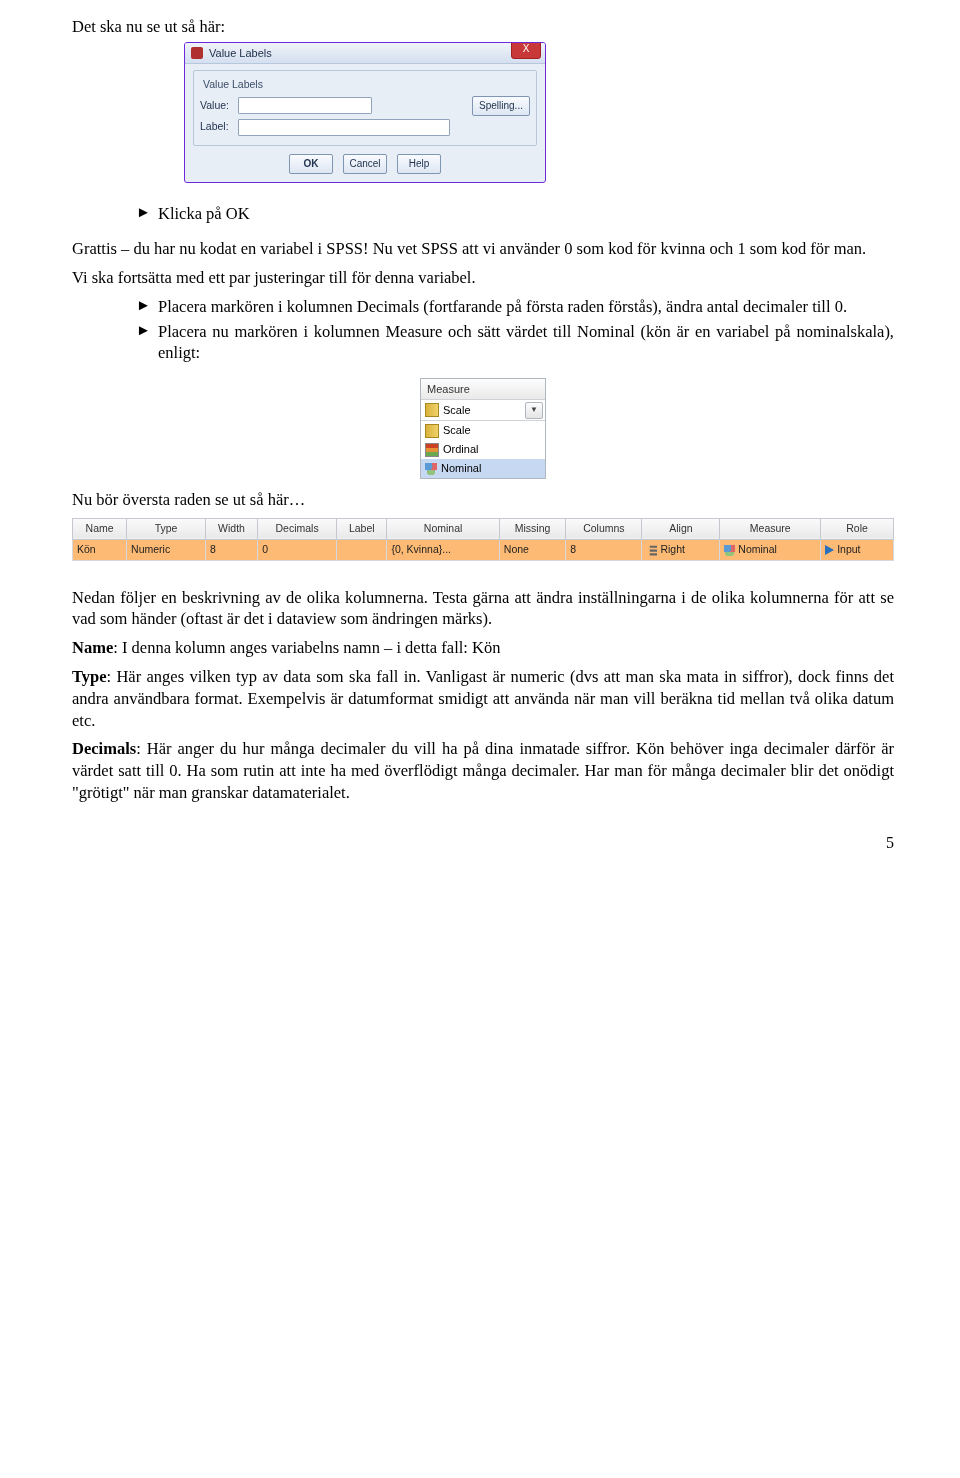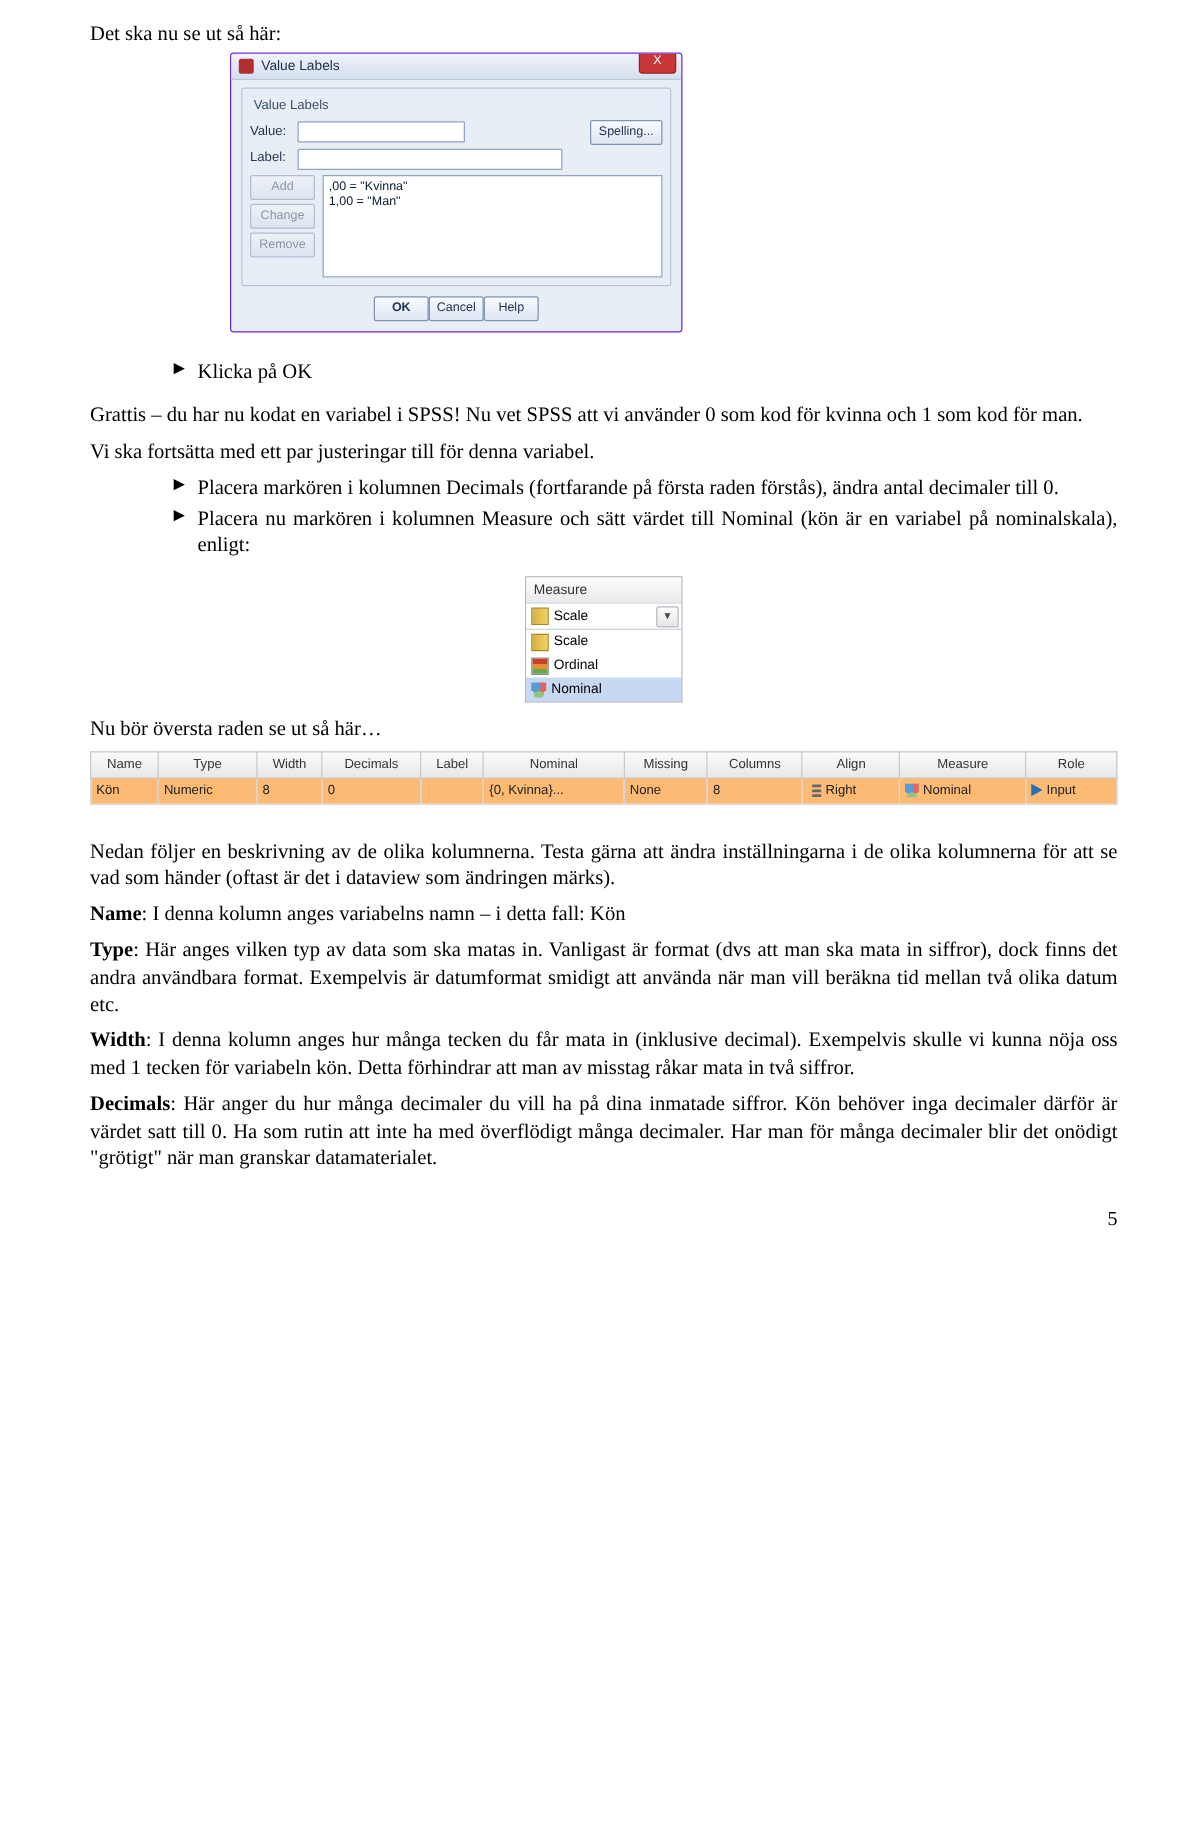--- a/index.html
+++ b/index.html
@@ -140,21 +140,21 @@
     border: 1px solid #90a4be;
     background: #fff;
     font-size: 10px;
     padding: 3px 4px;
     color: #0a1a33;
     line-height: 1.25;
   }
   .dlg-bottom {
     display: flex;
     justify-content: center;
-    gap: 0;
+    gap: 10px;
     margin-top: 8px;
   }
   .dlg-bottom .dlg-sidebtn {
     color: #223450;
     background: linear-gradient(#f9fbff,#dde6f2);
     border-color: #7f95b2;
     width: 42px;
   }
   .dlg-bottom .dlg-sidebtn.ok { font-weight: bold; }
   
@@ -310,31 +310,20 @@
       <div class="dlg-fieldset">
         <div class="dlg-fieldset-title">Value Labels</div>
         <div class="dlg-row">
           <div class="dlg-lbl">Value:</div>
           <div class="dlg-input"></div>
           <div class="dlg-spell">Spelling...</div>
         </div>
         <div class="dlg-row">
           <div class="dlg-lbl">Label:</div>
           <div class="dlg-input long"></div>
-        </div>
-        <div class="dlg-lower">
-          <div class="dlg-sidebtns">
-            <div class="dlg-sidebtn">Add</div>
-            <div class="dlg-sidebtn">Change</div>
-            <div class="dlg-sidebtn">Remove</div>
-          </div>
-          <div class="dlg-listbox">
-            <div>,00 = "Kvinna"</div>
-            <div>1,00 = "Man"</div>
-          </div>
         </div>
       </div>
       <div class="dlg-bottom">
         <div class="dlg-sidebtn ok">OK</div>
         <div class="dlg-sidebtn">Cancel</div>
         <div class="dlg-sidebtn">Help</div>
       </div>
     </div>
   </div>
 
@@ -412,24 +401,21 @@
     </tr>
   </tbody>
     </table>
 
   <p class="para-just" style="margin-top:26px;">Nedan följer en beskrivning av de olika kolumnerna. Testa gärna att ändra inställningarna i de olika kolumnerna för att se vad som händer (oftast är det i dataview som ändringen märks).</p>
 
   <p class="para-just" style="">
     <strong class="term">Name</strong><span>: I denna kolumn anges variabelns namn – i detta fall: Kön</span>
   </p>
   <p class="para-just">
-    <strong class="term">Type</strong><span>: Här anges vilken typ av data som ska matas in. Vanligast är format (dvs att man ska mata in siffror), dock finns det andra användbara format. Exempelvis är datumformat smidigt att använda när man vill beräkna tid mellan två olika datum etc.</span>
-  </p>
-  <p class="para-just">
-    <strong class="term">Width</strong><span>: I denna kolumn anges hur många tecken du får mata in (inklusive decimal). Exempelvis skulle vi kunna nöja oss med 1 tecken för variabeln kön. Detta förhindrar att man av misstag råkar mata in två siffror.</span>
+    <strong class="term">Type</strong><span>: Här anges vilken typ av data som ska fall in. Vanligast är numeric (dvs att man ska mata in siffror), dock finns det andra användbara format. Exempelvis är datumformat smidigt att använda när man vill beräkna tid mellan två olika datum etc.</span>
   </p>
   <p class="para-just">
     <strong class="term">Decimals</strong><span>: Här anger du hur många decimaler du vill ha på dina inmatade siffror. Kön behöver inga decimaler därför är värdet satt till 0. Ha som rutin att inte ha med överflödigt många decimaler. Har man för många decimaler blir det onödigt "grötigt" när man granskar datamaterialet.</span>
   </p>
 
   <div class="footer-pg">5</div>
 
 </div>
 
 </body></html>

